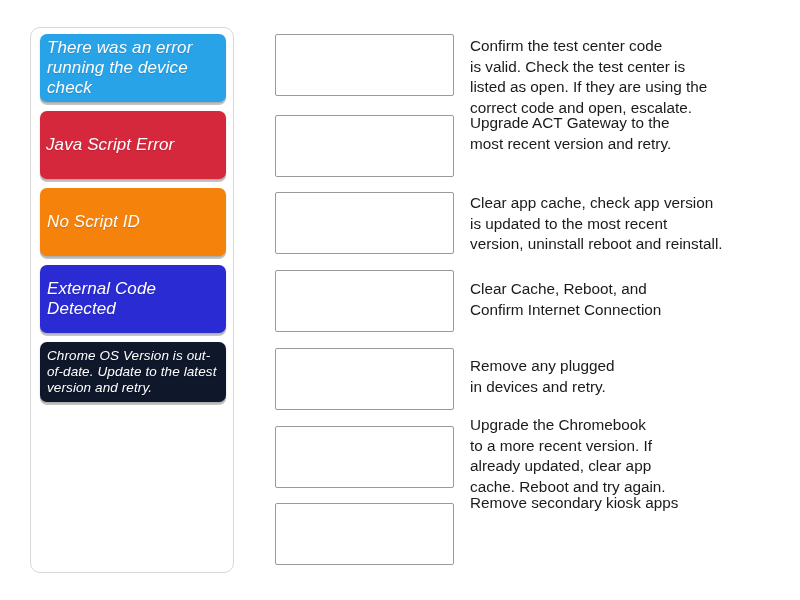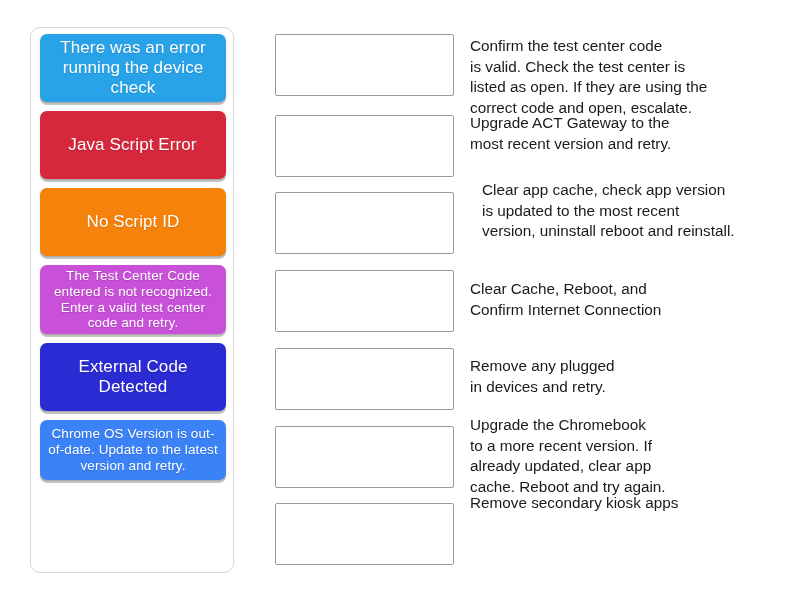--- a/index.html
+++ b/index.html
@@ -38,29 +38,30 @@
   .tile {
     position: relative;
     box-sizing: border-box;
     width: 186px;
     margin: 0 auto 9px auto;
     border-radius: 7px;
     color: #ffffff;
     display: flex;
     align-items: center;
     justify-content: center;
-    text-align: center;
+    text-align: left;
     line-height: 1.18;
     font-weight: 400;
     letter-spacing: 0.1px;
     box-shadow: 0 3px 0 rgba(0,0,0,0.22), 0 1px 2px rgba(0,0,0,0.18);
     text-shadow: 0 1px 1px rgba(0,0,0,0.16);
     padding: 4px 7px;
     cursor: move;
     user-select: none;
+    font-style: italic;
   }
   .tile-inner { width: 100%; }
 
   
   .h-big   { height: 68px; font-size: 17px; }
   .h-med   { height: 68px; font-size: 17px; }
   .h-small { height: 60px; font-size: 13.5px; }
   .h-tall  { height: 69px; font-size: 13.5px; }
 
   
@@ -96,31 +97,25 @@
         <div class="tile-inner">There was
 an error running
 the device check</div>
       </div>
       <div class="tile h-med" style="background: rgb(214, 40, 60); padding-left: 6px;">
         <div class="tile-inner">Java Script Error</div>
       </div>
       <div class="tile h-med" style="background: rgb(245, 130, 11);">
         <div class="tile-inner">No Script ID</div>
       </div>
-      <div class="tile h-tall" style="background: rgb(201, 80, 216);">
-        <div class="tile-inner">The Test Center Code
-entered is not recognized.
-Enter a valid test
-center code and retry.</div>
-      </div>
       <div class="tile h-med" style="background: rgb(43, 43, 212);">
         <div class="tile-inner">External Code
 Detected</div>
       </div>
-      <div class="tile h-small" style="background: #3b82f6;">
+      <div class="tile h-small" style="background: #0f172a;">
         <div class="tile-inner">Chrome OS Version is
 out-of-date. Update to the
 latest version and retry.</div>
       </div>
     </div>
 
   <div id="dropzones-layer">
       <div class="dropzone" style="top: 34px; height: 62px;"></div>
       <div class="dropzone" style="top: 115px; height: 62px;"></div>
       <div class="dropzone" style="top: 192px; height: 62px;"></div>
@@ -130,21 +125,21 @@
       <div class="dropzone" style="top: 503px; height: 62px;"></div>
     </div>
 
   <div id="answers-layer">
       <div class="answer" style="top: 36px;">Confirm the test center code
 is valid. Check the test center is
 listed as open. If they are using the
 correct code and open, escalate.</div>
       <div class="answer" style="top: 113px;">Upgrade ACT Gateway to the
 most recent version and retry.</div>
-      <div class="answer" style="top: 180px; margin-left: 12px;">Clear app cache, check app version
+      <div class="answer" style="top: 193px;">Clear app cache, check app version
 is updated to the most recent
 version, uninstall reboot and reinstall.</div>
       <div class="answer" style="top: 279px;">Clear Cache, Reboot, and
 Confirm Internet Connection</div>
       <div class="answer" style="top: 356px;">Remove any plugged
 in devices and retry.</div>
       <div class="answer" style="top: 415px;">Upgrade the Chromebook
 to a more recent version. If
 already updated, clear app
 cache. Reboot and try again.</div>

